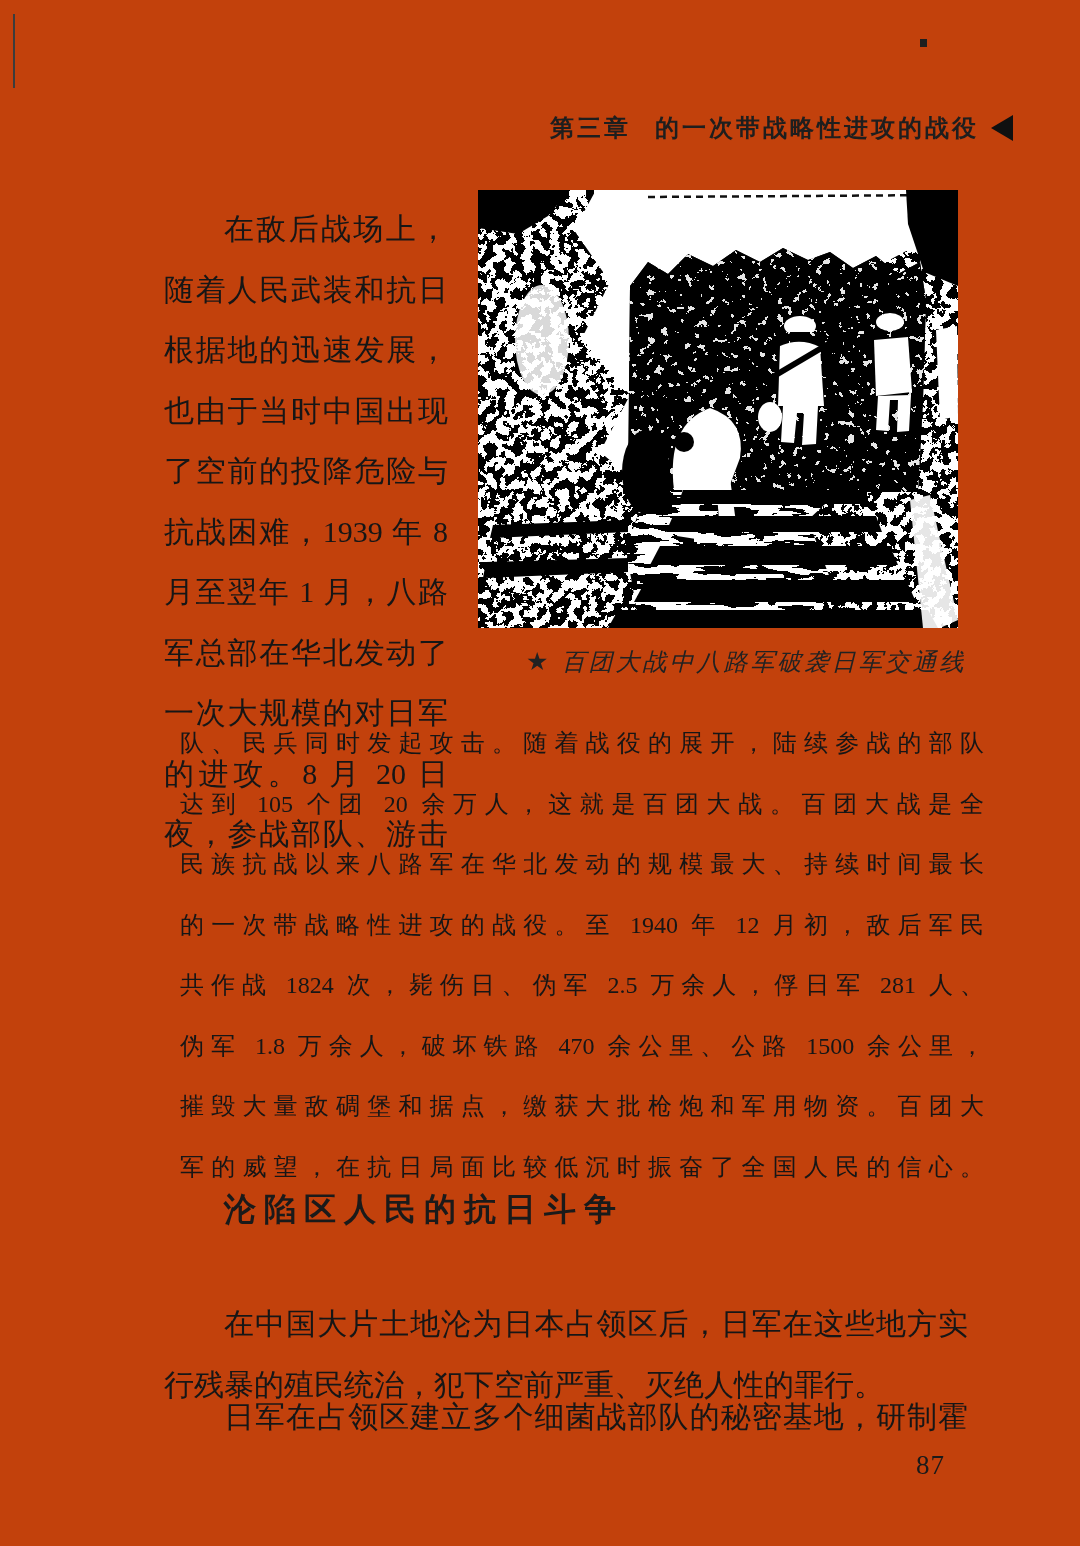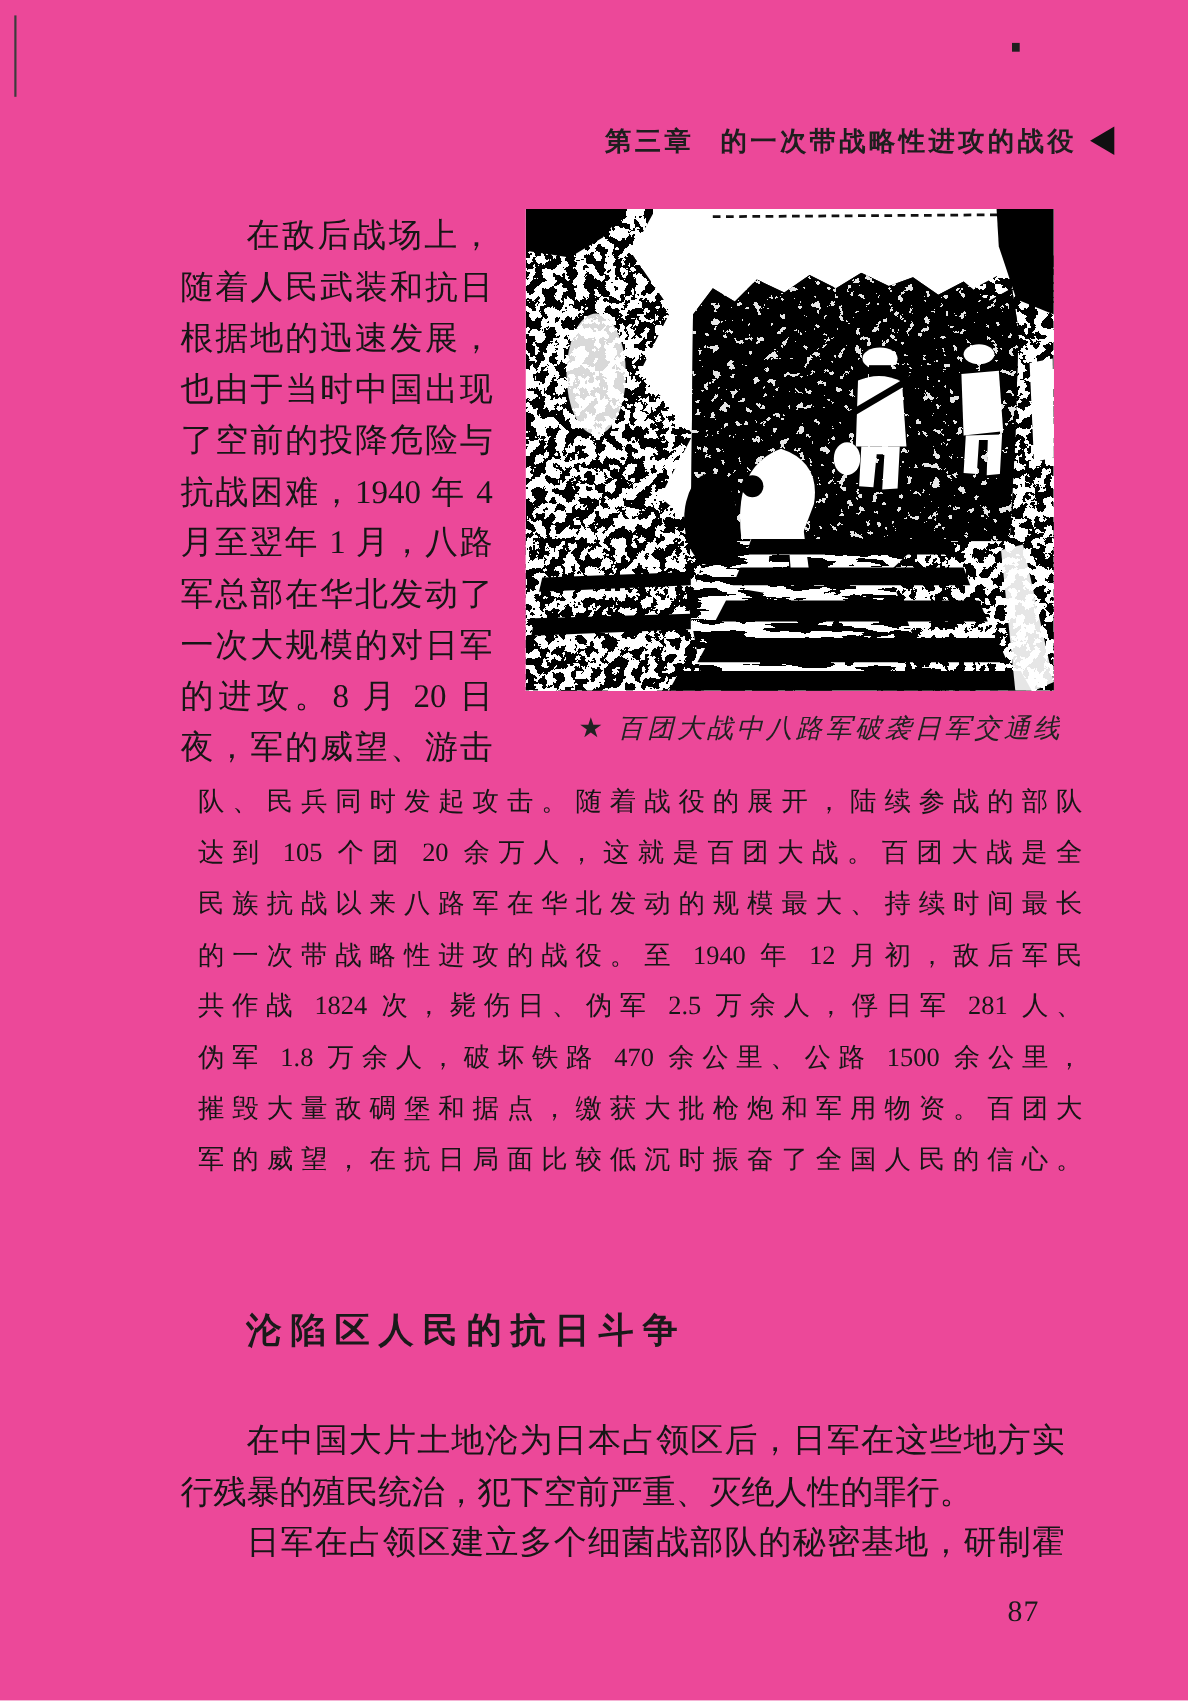--- a/index.html
+++ b/index.html
@@ -1,21 +1,21 @@
 <!DOCTYPE html>
 <html><head>
 <meta charset="utf-8">
 <style>
   * { box-sizing: border-box; margin: 0; padding: 0; }
   html, body { background: #ffffff; }
   .page {
     position: relative;
     width: 1080px;
     height: 1546px;
-    background: #ec4899;
+    background: #c2410c;
     font-family: "Liberation Serif", serif;
     color: #1b1b1b;
     overflow: hidden;
   }
   .margin-line {
     position: absolute; left: 13px; top: 14px;
     width: 2px; height: 74px; background: #3c3c3c;
   }
   .speck-dot {
     position: absolute; left: 920px; top: 39px;
@@ -55,21 +55,21 @@
     font-size: 24px; line-height: 46.5px; color: #161616;
   }
   .para2 {
     position: absolute; left: 164px; top: 1287px; width: 804px;
     font-size: 30px; line-height: 46.5px; color: #161616;
   }
   .para3 {
     position: absolute; left: 164px; top: 1380px; width: 804px;
     font-size: 30px; line-height: 46.5px; color: #161616;
   }
-  .ln { text-align: justify; text-align-last: justify; }
+  .ln { text-align: justify; text-align-last: justify; margin-top: 14px; }
   .ln.indent { text-indent: 60px; }
   .ln.natural { text-align-last: left; }
   .section-heading {
     position: absolute; left: 224px; top: 1186px;
     font-size: 32px; line-height: 46px; font-weight: 600;
     letter-spacing: 8px; color: #1a1a1a;
     white-space: nowrap;
   }
   .page-number {
     position: absolute; left: 916px; top: 1450px;
@@ -192,26 +192,26 @@
   <div class="caption">
     <span class="star">★</span><span>百团大战中八路军破袭日军交通线</span>
   </div>
 
   <div class="leftcol">
     <div class="ln indent">在敌后战场上，</div>
     <div class="ln">随着人民武装和抗日</div>
     <div class="ln">根据地的迅速发展，</div>
     <div class="ln">也由于当时中国出现</div>
     <div class="ln">了空前的投降危险与</div>
-    <div class="ln">抗战困难，1940 年 4</div>
+    <div class="ln">抗战困难，1939 年 8</div>
     <div class="ln">月至翌年 1 月，八路</div>
     <div class="ln">军总部在华北发动了</div>
     <div class="ln">一次大规模的对日军</div>
     <div class="ln">的进攻。8 月 20 日</div>
-    <div class="ln">夜，军的威望、游击</div>
+    <div class="ln">夜，参战部队、游击</div>
   </div>
 
   <div class="fullcol">
     <div class="ln">队、民兵同时发起攻击。随着战役的展开，陆续参战的部队</div>
     <div class="ln">达到 105 个团 20 余万人，这就是百团大战。百团大战是全</div>
     <div class="ln">民族抗战以来八路军在华北发动的规模最大、持续时间最长</div>
     <div class="ln">的一次带战略性进攻的战役。至 1940 年 12 月初，敌后军民</div>
     <div class="ln">共作战 1824 次，毙伤日、伪军 2.5 万余人，俘日军 281 人、</div>
     <div class="ln">伪军 1.8 万余人，破坏铁路 470 余公里、公路 1500 余公里，</div>
     <div class="ln">摧毁大量敌碉堡和据点，缴获大批枪炮和军用物资。百团大</div>

